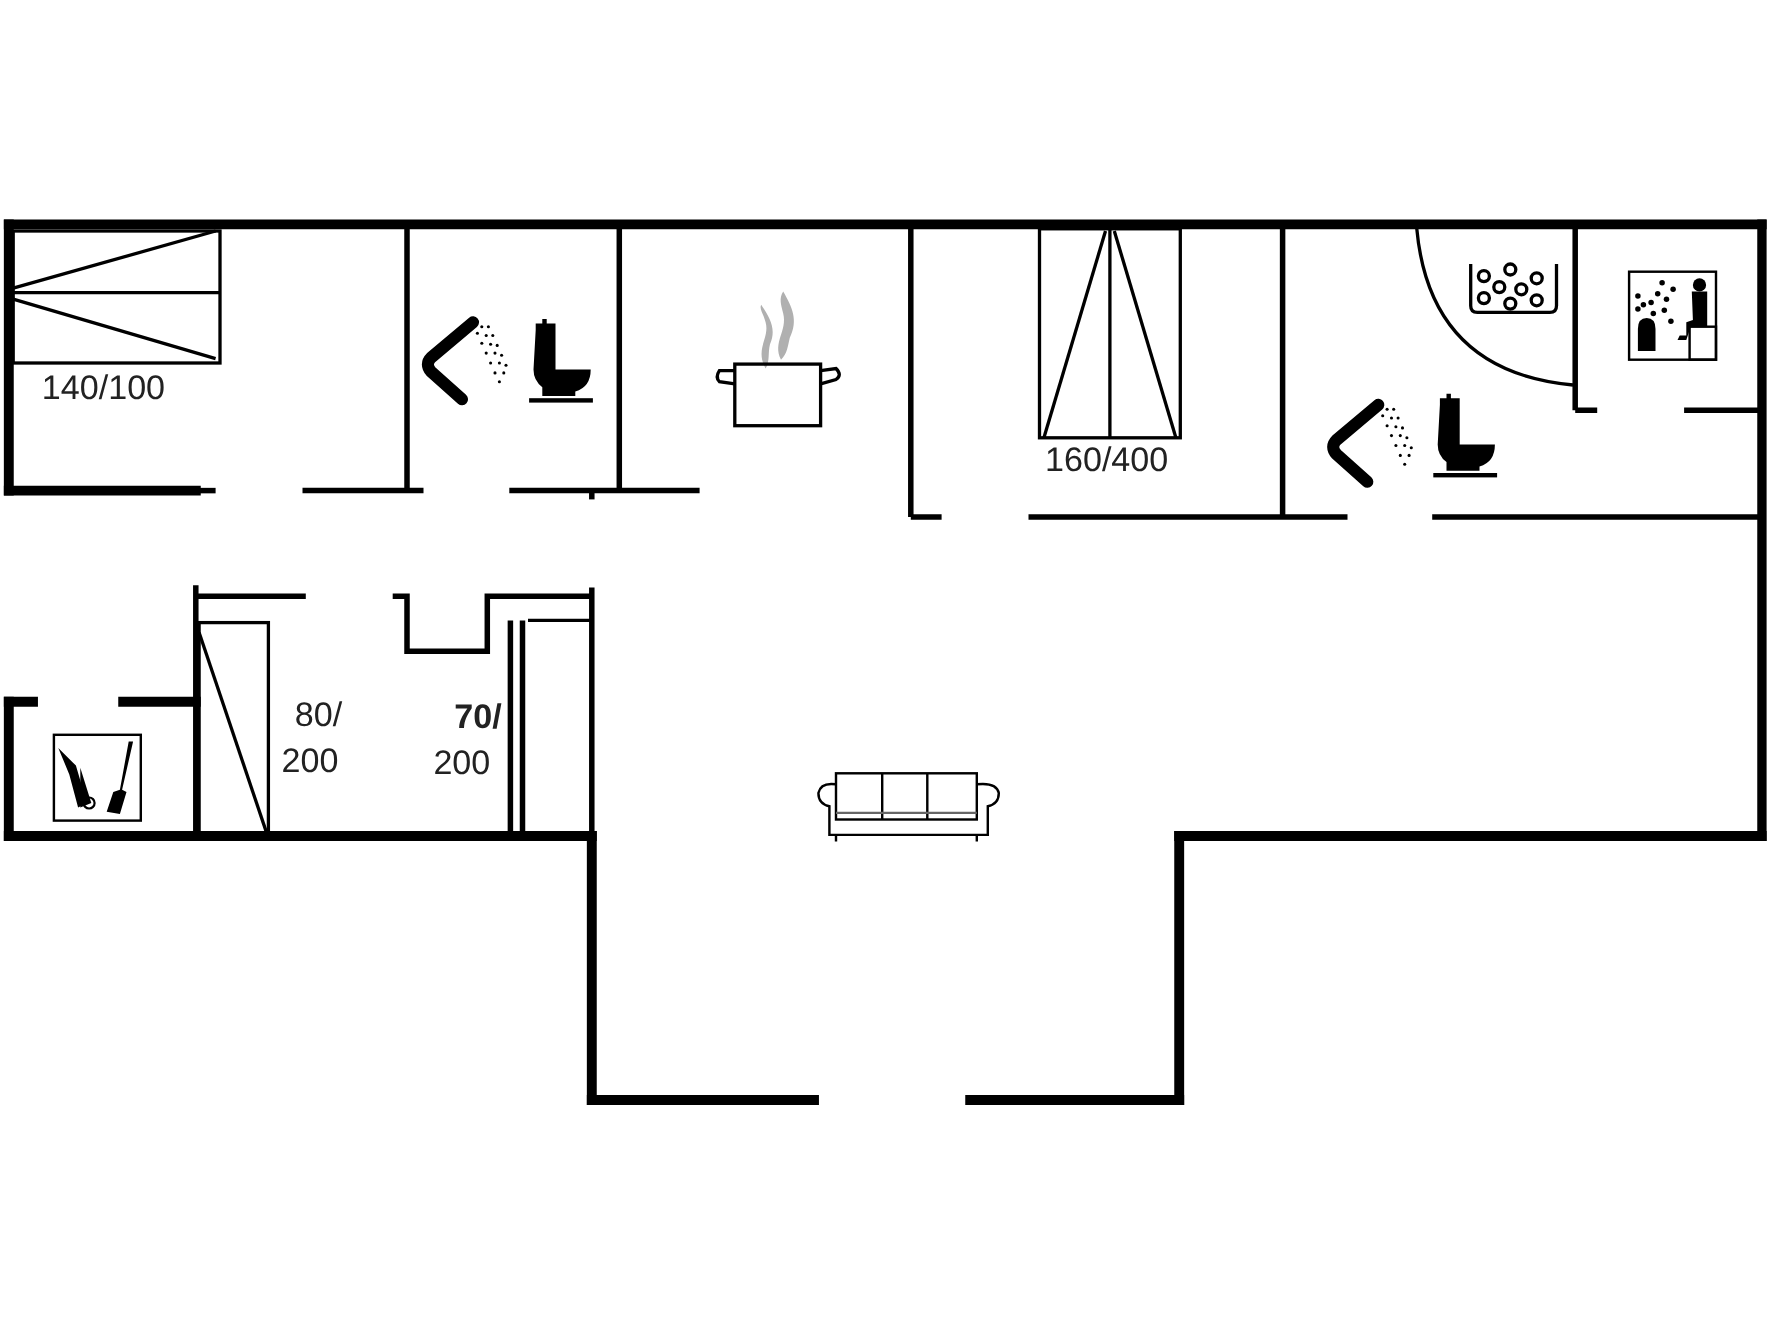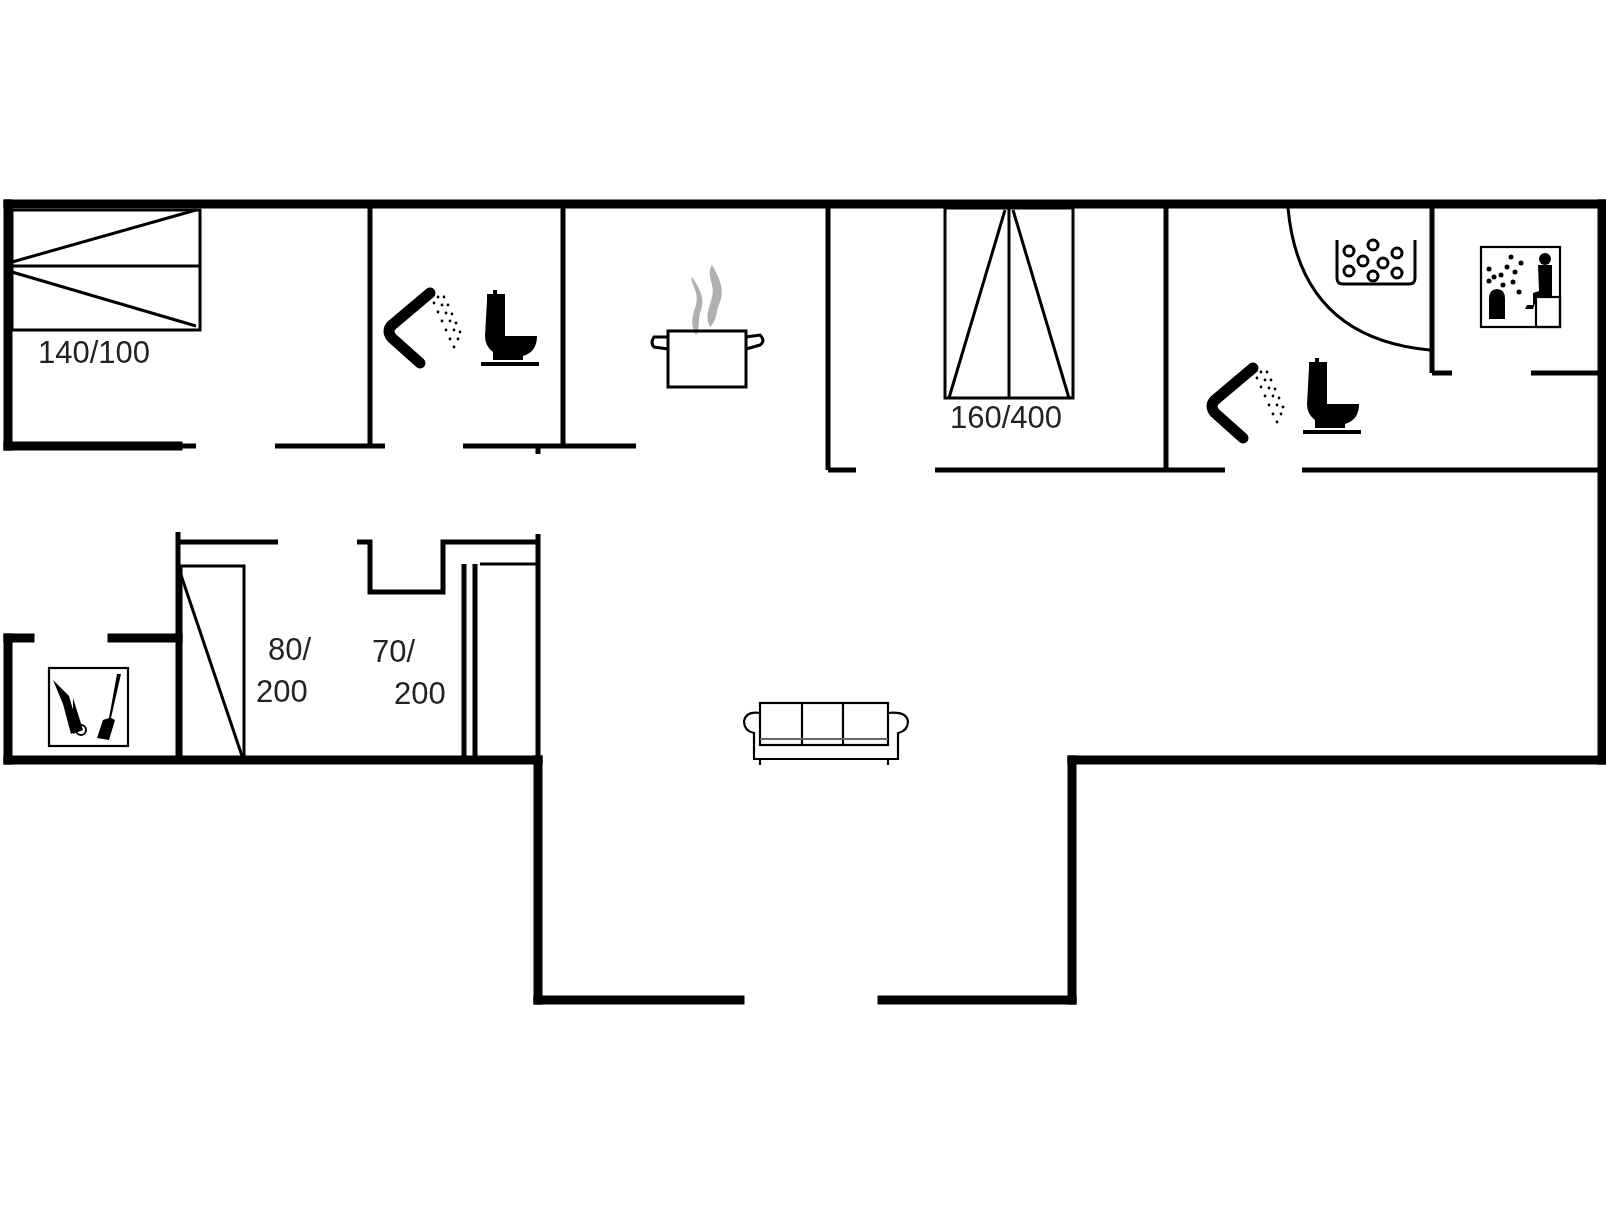--- a/index.html
+++ b/index.html
@@ -217,14 +217,14 @@
     <path d="M26,10 Q12,8 10,18 Q10,28 20,30 L20,56 L164,56 L164,30 Q174,28 174,18 Q172,8 154,10" class="thin2"></path>
     <line class="thin2" x1="26" y1="56" x2="26" y2="62"></line>
     <line class="thin2" x1="154" y1="56" x2="154" y2="62"></line>
   </g>
 </svg>
 
 <div class="label" style="left:38px; top:333px;">140/100</div>
 <div class="label" style="left:950px; top:398px;">160/400</div>
 <div class="label" style="left:256px; top:630px;margin-left:12px;">80/</div>
 <div class="label" style="left:256px; top:672px;">200</div>
-<div class="label" style="left:372px; top:632px;">70/</div>
+<div class="label" style="left:413px; top:632px;font-weight:bold;">70/</div>
 <div class="label" style="left:394px; top:674px;">200</div>
 
 </body></html>

